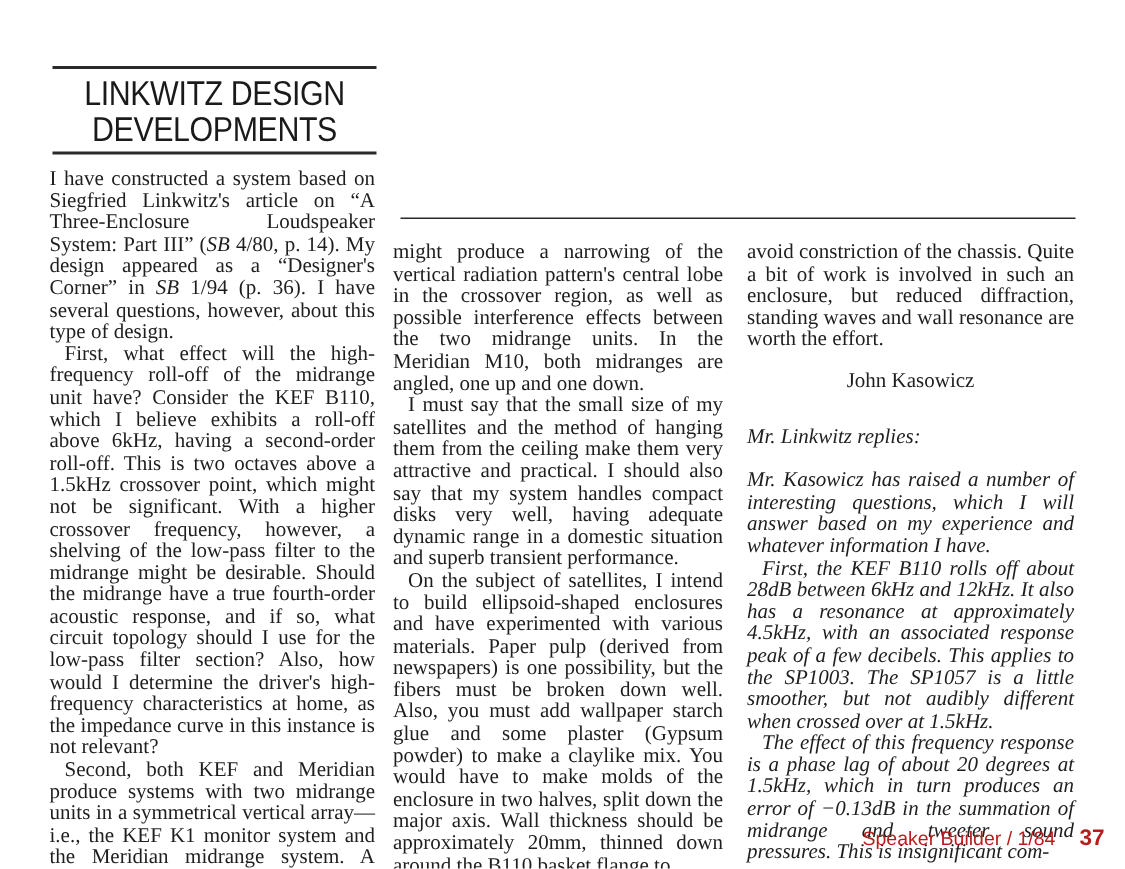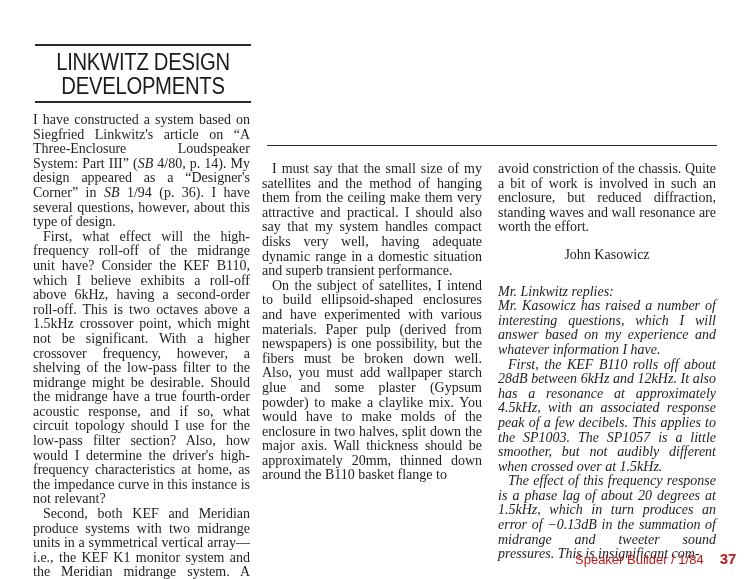--- a/index.html
+++ b/index.html
@@ -24,21 +24,21 @@
   }
   .col p { margin: 0; text-indent: 10px; }
   .col p.noindent { text-indent: 0; }
   #col1 { left: 33px; top: 113px; width: 217px; }
   #col2 { left: 262px; top: 162px; width: 220px; }
   #col3 { left: 498px; top: 162px; width: 218px; }
   .col em, .ital { font-style: italic; }
   .sig { text-align: center; margin-top: 13px !important; text-indent: 0 !important; }
   .reply-head { font-style: italic; text-indent: 0 !important; margin-top: 22px !important; }
   .reply { font-style: italic; font-family: "Liberation Serif", serif; }
-  .reply p.first { margin-top: 0; text-indent: 0; }
+  .reply p.first { margin-top: 15px; text-indent: 0; }
   .footer {
     position: absolute; left: 575px; top: 550px;
     font-family: "Liberation Sans", sans-serif; font-size: 13px; color: #b91c1c;
   }
   .footer .page-num { font-weight: bold; font-size: 15px; margin-left: 16px; }
 </style>
 </head>
 <body>
 
 <div class="rule" id="rule-top"></div>
@@ -49,20 +49,21 @@
 <div class="rule" id="rule-mid"></div>
 <div class="rule" id="rule-right"></div>
 
 <div class="col" id="col1">
   <p class="noindent"><span>I have constructed a system based on Siegfried Linkwitz's article on “A Three-Enclosure Loudspeaker System: Part III” (</span><em>SB</em><span> 4/80, p. 14). My design appeared as a “Designer's Corner” in </span><em>SB</em><span> 1/94 (p. 36). I have several questions, however, about this type of design.</span></p>
   <p>First, what effect will the high-frequency roll-off of the midrange unit have? Consider the KEF B110, which I believe exhibits a roll-off above 6kHz, having a second-order roll-off. This is two octaves above a 1.5kHz crossover point, which might not be significant. With a higher crossover frequency, however, a shelving of the low-pass filter to the midrange might be desirable. Should the midrange have a true fourth-order acoustic response, and if so, what circuit topology should I use for the low-pass filter section? Also, how would I determine the driver's high-frequency characteristics at home, as the impedance curve in this instance is not relevant?</p>
   <p>Second, both KEF and Meridian produce systems with two midrange units in a symmetrical vertical array—i.e., the KEF K1 monitor system and the Meridian midrange system. A higher-power satellite using such a driver layout could be designed, but wouldn't there be some trade-offs? For instance, such a design</p>
 </div>
 
 <div class="col" id="col2">
+  <p class="noindent">might produce a narrowing of the vertical radiation pattern's central lobe in the crossover region, as well as possible interference effects between the two midrange units. In the Meridian M10, both midranges are angled, one up and one down.</p>
   <p>I must say that the small size of my satellites and the method of hanging them from the ceiling make them very attractive and practical. I should also say that my system handles compact disks very well, having adequate dynamic range in a domestic situation and superb transient performance.</p>
   <p>On the subject of satellites, I intend to build ellipsoid-shaped enclosures and have experimented with various materials. Paper pulp (derived from newspapers) is one possibility, but the fibers must be broken down well. Also, you must add wallpaper starch glue and some plaster (Gypsum powder) to make a claylike mix. You would have to make molds of the enclosure in two halves, split down the major axis. Wall thickness should be approximately 20mm, thinned down around the B110 basket flange to</p>
 </div>
 
 <div class="col" id="col3">
   <p class="noindent">avoid constriction of the chassis. Quite a bit of work is involved in such an enclosure, but reduced diffraction, standing waves and wall resonance are worth the effort.</p>
   <p class="sig">
     <span>John Kasowicz</span><br>
   </p>
   <p class="reply-head">Mr. Linkwitz replies:</p>

